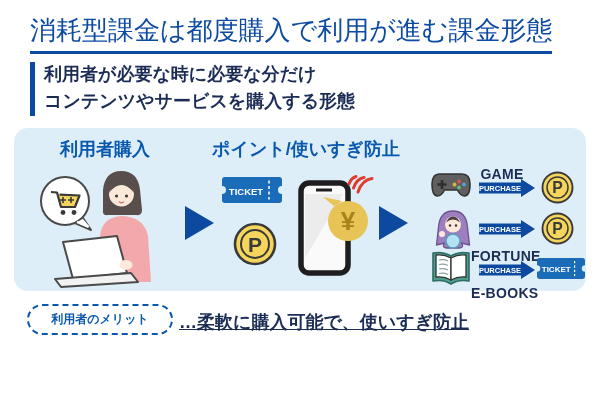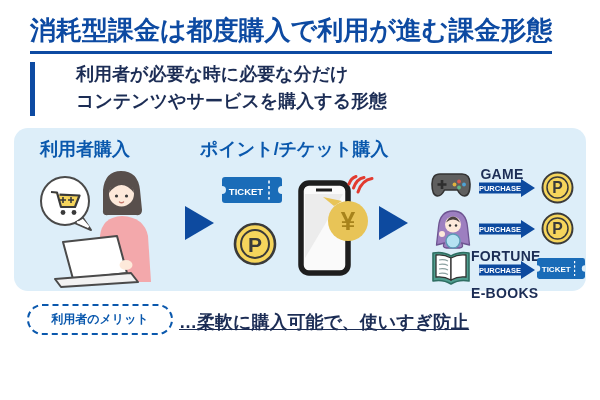--- a/index.html
+++ b/index.html
@@ -1,29 +1,29 @@
 <!DOCTYPE html>
 <html><head>
 <meta charset="utf-8">
 <style>
   * { margin:0; padding:0; box-sizing:border-box; }
   body { background:#fff; font-family:"Liberation Sans","DejaVu Sans",sans-serif; }
   .stage { position:relative; width:600px; height:400px; background:#ffffff; overflow:hidden; }
   .abs { position:absolute; }
 
   .page-title {
-    left:30px; top:13px; font-size:26px; font-weight:bold; color:#0d4aa2;
+    left:30px; top:13px; font-size:26px; font-weight:normal; color:#0d4aa2;
     border-bottom:3px solid #0d4aa2; padding-bottom:3px; letter-spacing:0px; white-space:nowrap;text-align:right;
   }
   .subtitle-bar { left:30px; top:62px; width:5px; height:54px; background:#0d4aa2; }
-  .subtitle-text { left:44px; top:61px; font-size:18px; font-weight:bold; color:#1c2d55; line-height:27px; white-space:nowrap;margin-left:32px; }
+  .subtitle-text { left:44px; top:61px; font-size:18px; font-weight:bold; color:#1c2d55; line-height:27px; white-space:nowrap; }
 
   .panel { left:14px; top:128px; width:572px; height:163px; background:#ddeef9; border-radius:14px; }
 
-  .step-label { top:137px; font-size:18px; font-weight:bold; color:#0a58ad; text-align:left; white-space:nowrap; }
+  .step-label { top:137px; font-size:18px; font-weight:bold; color:#0a58ad; text-align:right; white-space:nowrap; }
   .step1 { left:40px;  width:110px; }
   .step2 { left:200px; width:200px; }
   .step3 { left:455px; width:100px; }
 
   .flow-arrow { width:0; height:0; border-top:17px solid transparent; border-bottom:17px solid transparent; border-left:29px solid #0d4a9f; }
 
   .usage-name { font-size:14px; font-weight:bold; color:#1c2d55; text-align:center; width:62px; left:471px; letter-spacing:0.3px; white-space:nowrap; }
 
   .merit-pill {
     left:27px; width:146px; height:31px; border:2px dashed #0a58ad; border-radius:16px;
@@ -43,21 +43,21 @@
 
   <div class="abs subtitle-bar"></div>
   <div class="abs subtitle-text">
     <div>利用者が必要な時に必要な分だけ</div>
     <div>コンテンツやサービスを購入する形態</div>
   </div>
 
   <div class="abs panel"></div>
 
   <div class="abs step-label step1">利用者購入</div>
-  <div class="abs step-label step2">ポイント/チケット購入</div>
+  <div class="abs step-label step2">ポイント/使いすぎ防止</div>
 
   <svg class="abs" style="left:33px;top:160px;" width="142" height="128" viewBox="0 0 142 128">
 
     <g>
       <circle cx="32" cy="41" r="24" fill="#ffffff" stroke="#4a4a4a" stroke-width="2"></circle>
       <path d="M50 58 L58 70 L42 63 Z" fill="#ffffff" stroke="#4a4a4a" stroke-width="2" stroke-linejoin="round"></path>
       <path d="M49 59.5 L55.5 67 L44 62" fill="#ffffff" stroke="#ffffff" stroke-width="2"></path>
     </g>
 
     <g>

